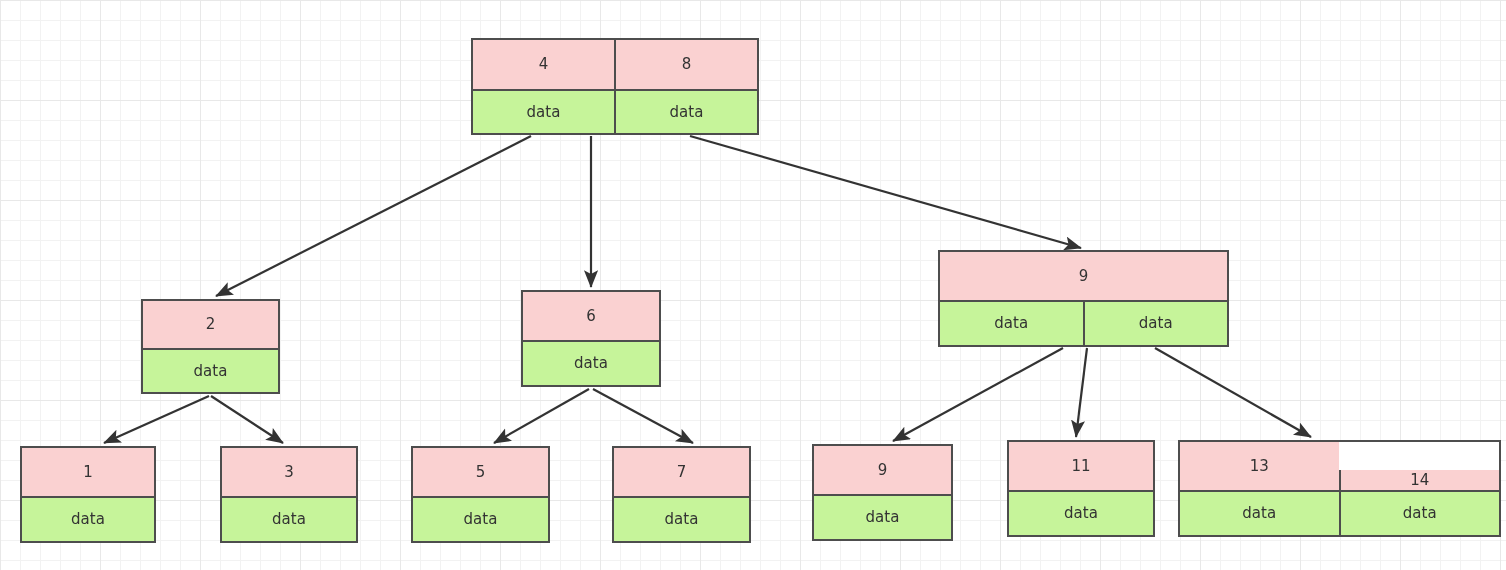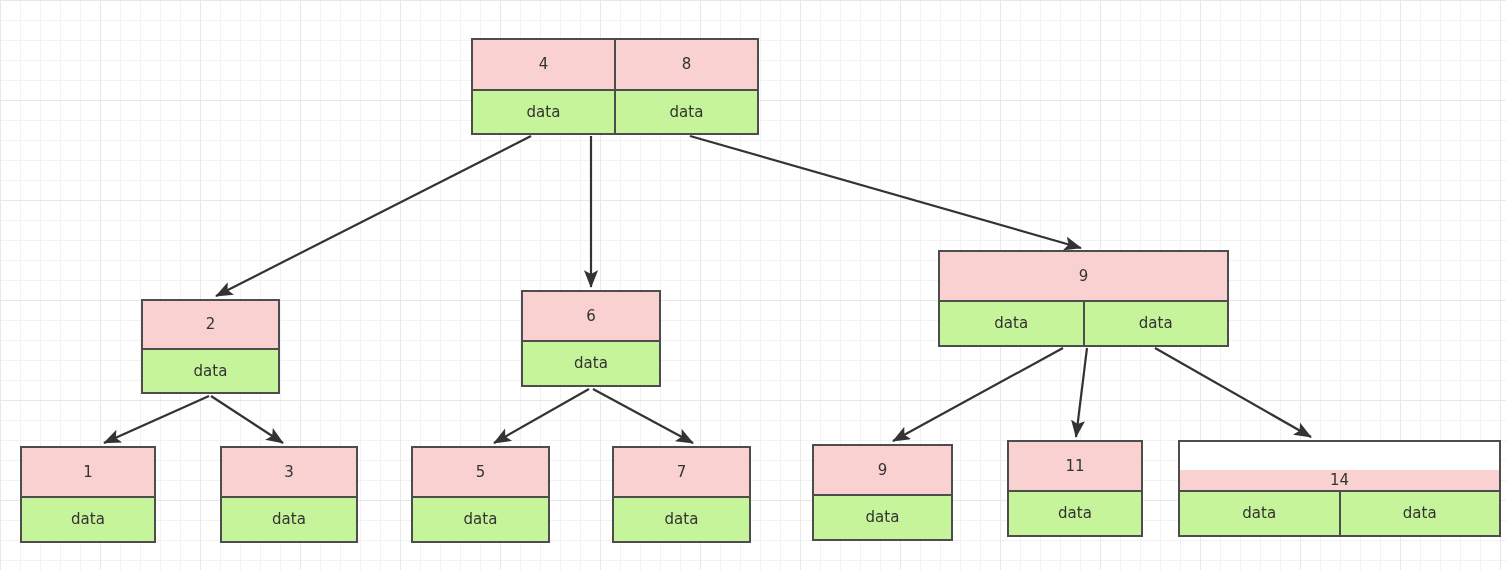--- a/index.html
+++ b/index.html
@@ -156,30 +156,31 @@
         </div>
       </div>
       <div class="node" style="left: 812px; top: 444px; width: 141px; height: 97px; border-color: rgb(77, 77, 77);">
         <div class="node-row row-keys" style="height: 48px; flex: 0 0 48px; border-bottom-color: rgb(77, 77, 77);">
           <div class="cell cell-key" style="background: rgb(250, 209, 209); color: rgb(51, 51, 51); border-left-color: rgb(77, 77, 77);">9</div>
         </div>
         <div class="node-row row-data">
           <div class="cell cell-data" style="background: rgb(198, 244, 154); color: rgb(51, 51, 51); border-left-color: rgb(77, 77, 77);">data</div>
         </div>
       </div>
-      <div class="node" style="left: 1007px; top: 440px; width: 136px; height: 97px; border-color: rgb(77, 77, 77);">
+      <div class="node" style="left: 1007px; top: 440px; width: 148px; height: 97px; border-color: rgb(77, 77, 77);">
         <div class="node-row row-keys" style="height: 48px; flex: 0 0 48px; border-bottom-color: rgb(77, 77, 77);">
           <div class="cell cell-key" style="background: rgb(250, 209, 209); color: rgb(51, 51, 51); border-left-color: rgb(77, 77, 77);">11</div>
         </div>
         <div class="node-row row-data">
           <div class="cell cell-data" style="background: rgb(198, 244, 154); color: rgb(51, 51, 51); border-left-color: rgb(77, 77, 77);">data</div>
         </div>
       </div>
       <div class="node" style="left: 1178px; top: 440px; width: 323px; height: 97px; border-color: rgb(77, 77, 77);">
         <div class="node-row row-keys" style="height: 48px; flex: 0 0 48px; border-bottom-color: rgb(77, 77, 77);">
+          <div class="cell cell-key" style="background: rgb(250, 209, 209); color: rgb(51, 51, 51); border-left-color: rgb(77, 77, 77);">13</div>
           <div class="cell cell-key" style="background: rgb(250, 209, 209); color: rgb(51, 51, 51); border-left-color: rgb(77, 77, 77); margin-top: 28px;">14</div>
         </div>
         <div class="node-row row-data">
           <div class="cell cell-data" style="background: rgb(198, 244, 154); color: rgb(51, 51, 51); border-left-color: rgb(77, 77, 77);">data</div>
           <div class="cell cell-data" style="background: rgb(198, 244, 154); color: rgb(51, 51, 51); border-left-color: rgb(77, 77, 77);">data</div>
         </div>
       </div>
     </div>
 
 </div>

